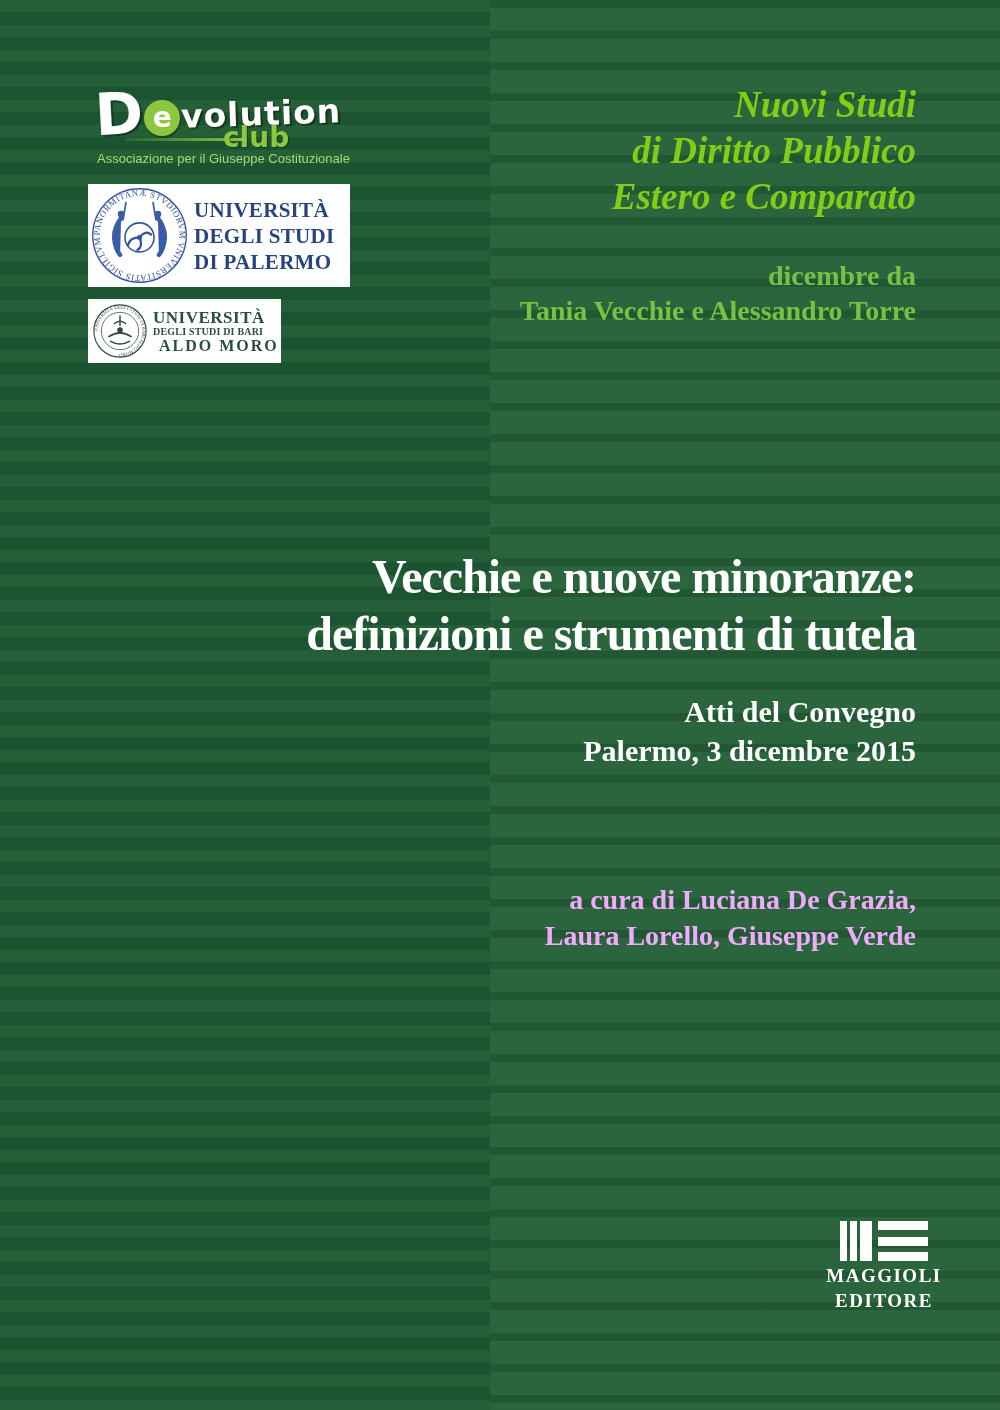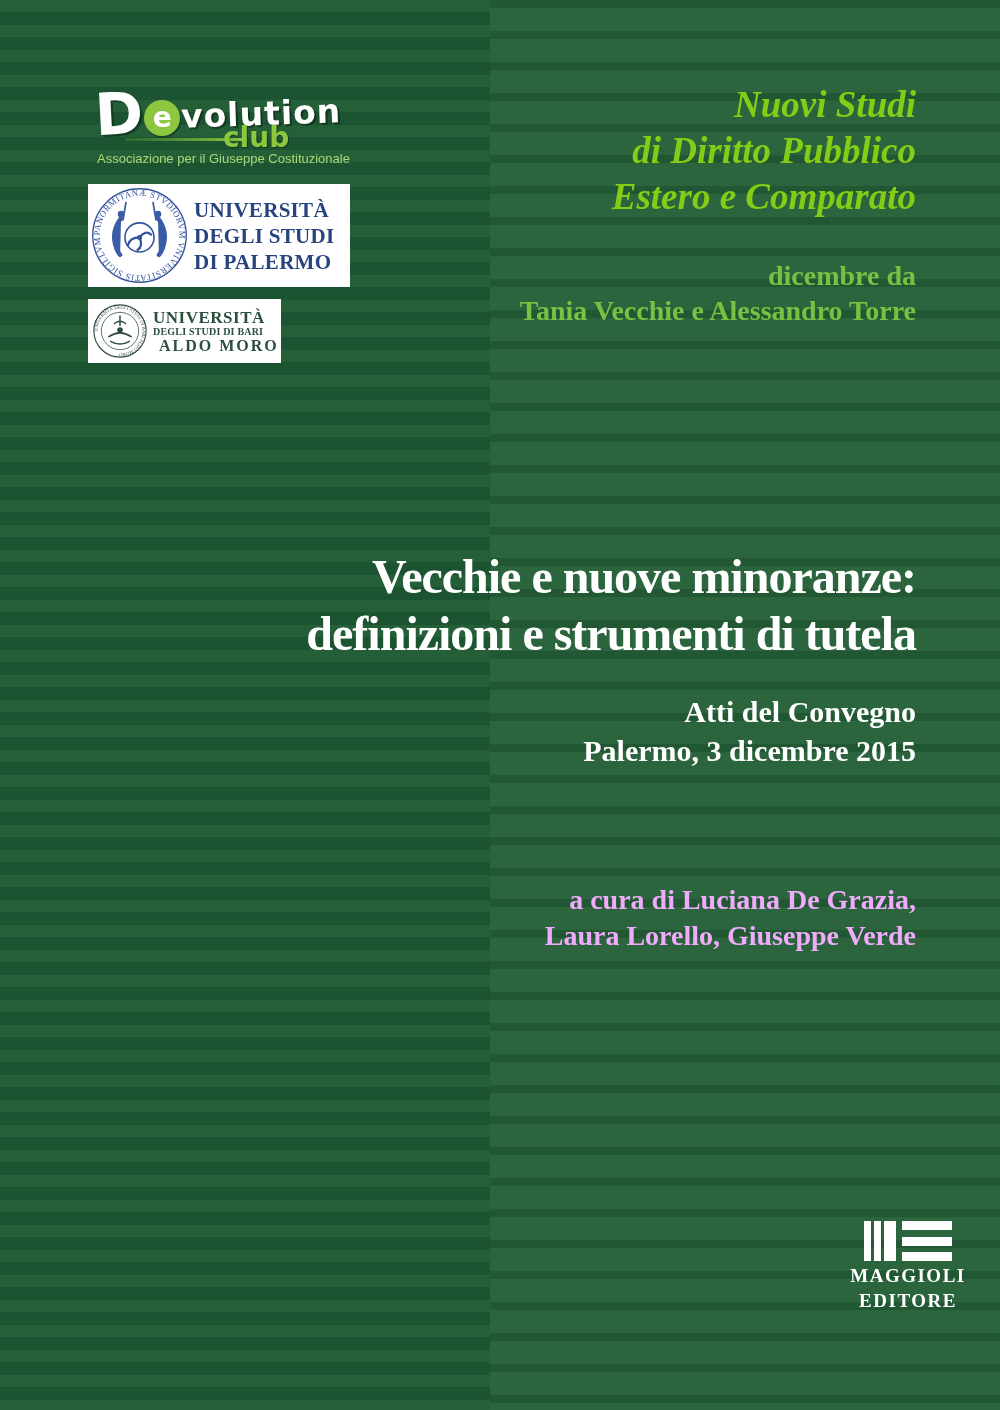--- a/index.html
+++ b/index.html
@@ -64,21 +64,21 @@
   .unipa-text{color:#27447f;font-size:21px;line-height:26px;font-weight:bold;
     letter-spacing:0.3px;margin-left:6px;}
   .uniba{left:88px;top:299px;width:193px;height:64px;}
   .uniba-seal{margin-left:4px;flex:0 0 auto;}
   .uniba-text{color:#2a4f3d;margin-left:5px;font-weight:bold;}
   .uniba-l1{font-size:17px;line-height:17px;letter-spacing:0.5px;}
   .uniba-l2{font-size:10px;line-height:11px;letter-spacing:0.2px;font-family:Liberation Serif, serif;}
   .uniba-l3{font-size:16px;line-height:17px;letter-spacing:2px;margin-left:6px;}
 
   
-  .maggioli{position:absolute;left:826px;top:1221px;width:116px;text-align:center;z-index:6;margin-left:24px;}
+  .maggioli{position:absolute;left:826px;top:1221px;width:116px;text-align:center;z-index:6;}
   .mag-mark{display:flex;justify-content:center;align-items:stretch;height:40px;}
   .mag-vbar{background:#fff;margin-right:3px;}
   .mag-v1{width:7px;}.mag-v2{width:7px;}.mag-v3{width:12px;margin-right:6px;}
   .mag-e{display:flex;flex-direction:column;justify-content:space-between;width:50px;}
   .mag-hbar{background:#fff;height:9px;width:50px;}
   .mag-text{color:#fff;font-weight:bold;font-size:19px;line-height:25px;
     letter-spacing:1.5px;margin-top:2px;font-family:"Liberation Serif", serif;}
 </style>
 </head>
 <body>

